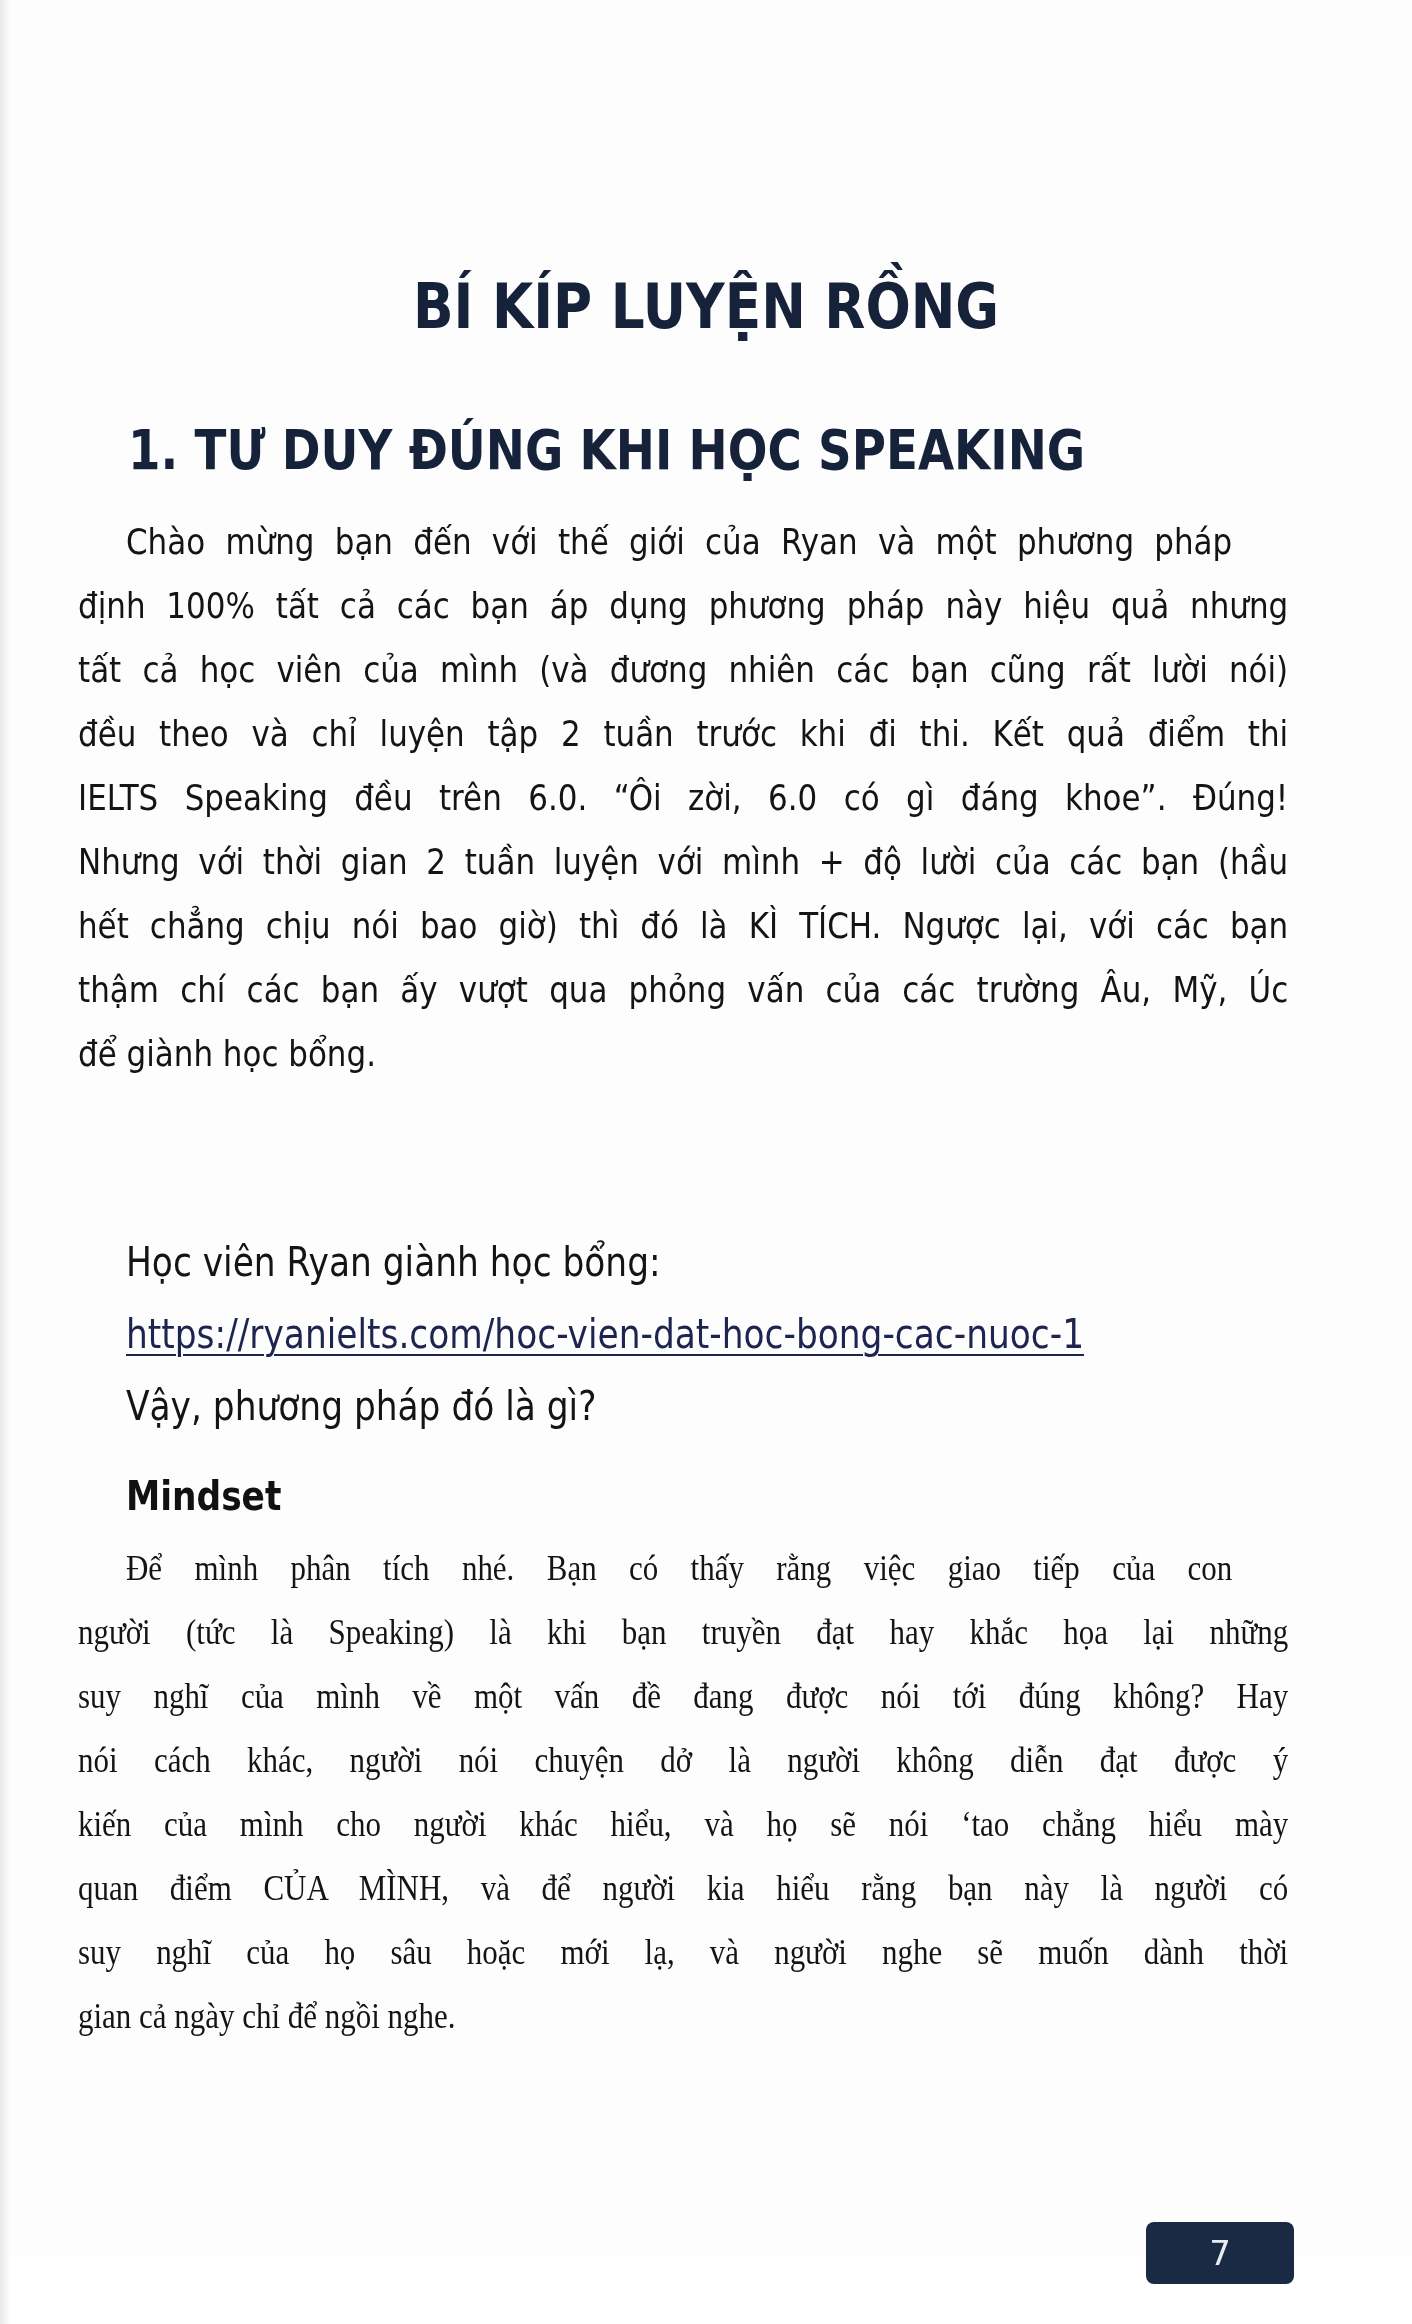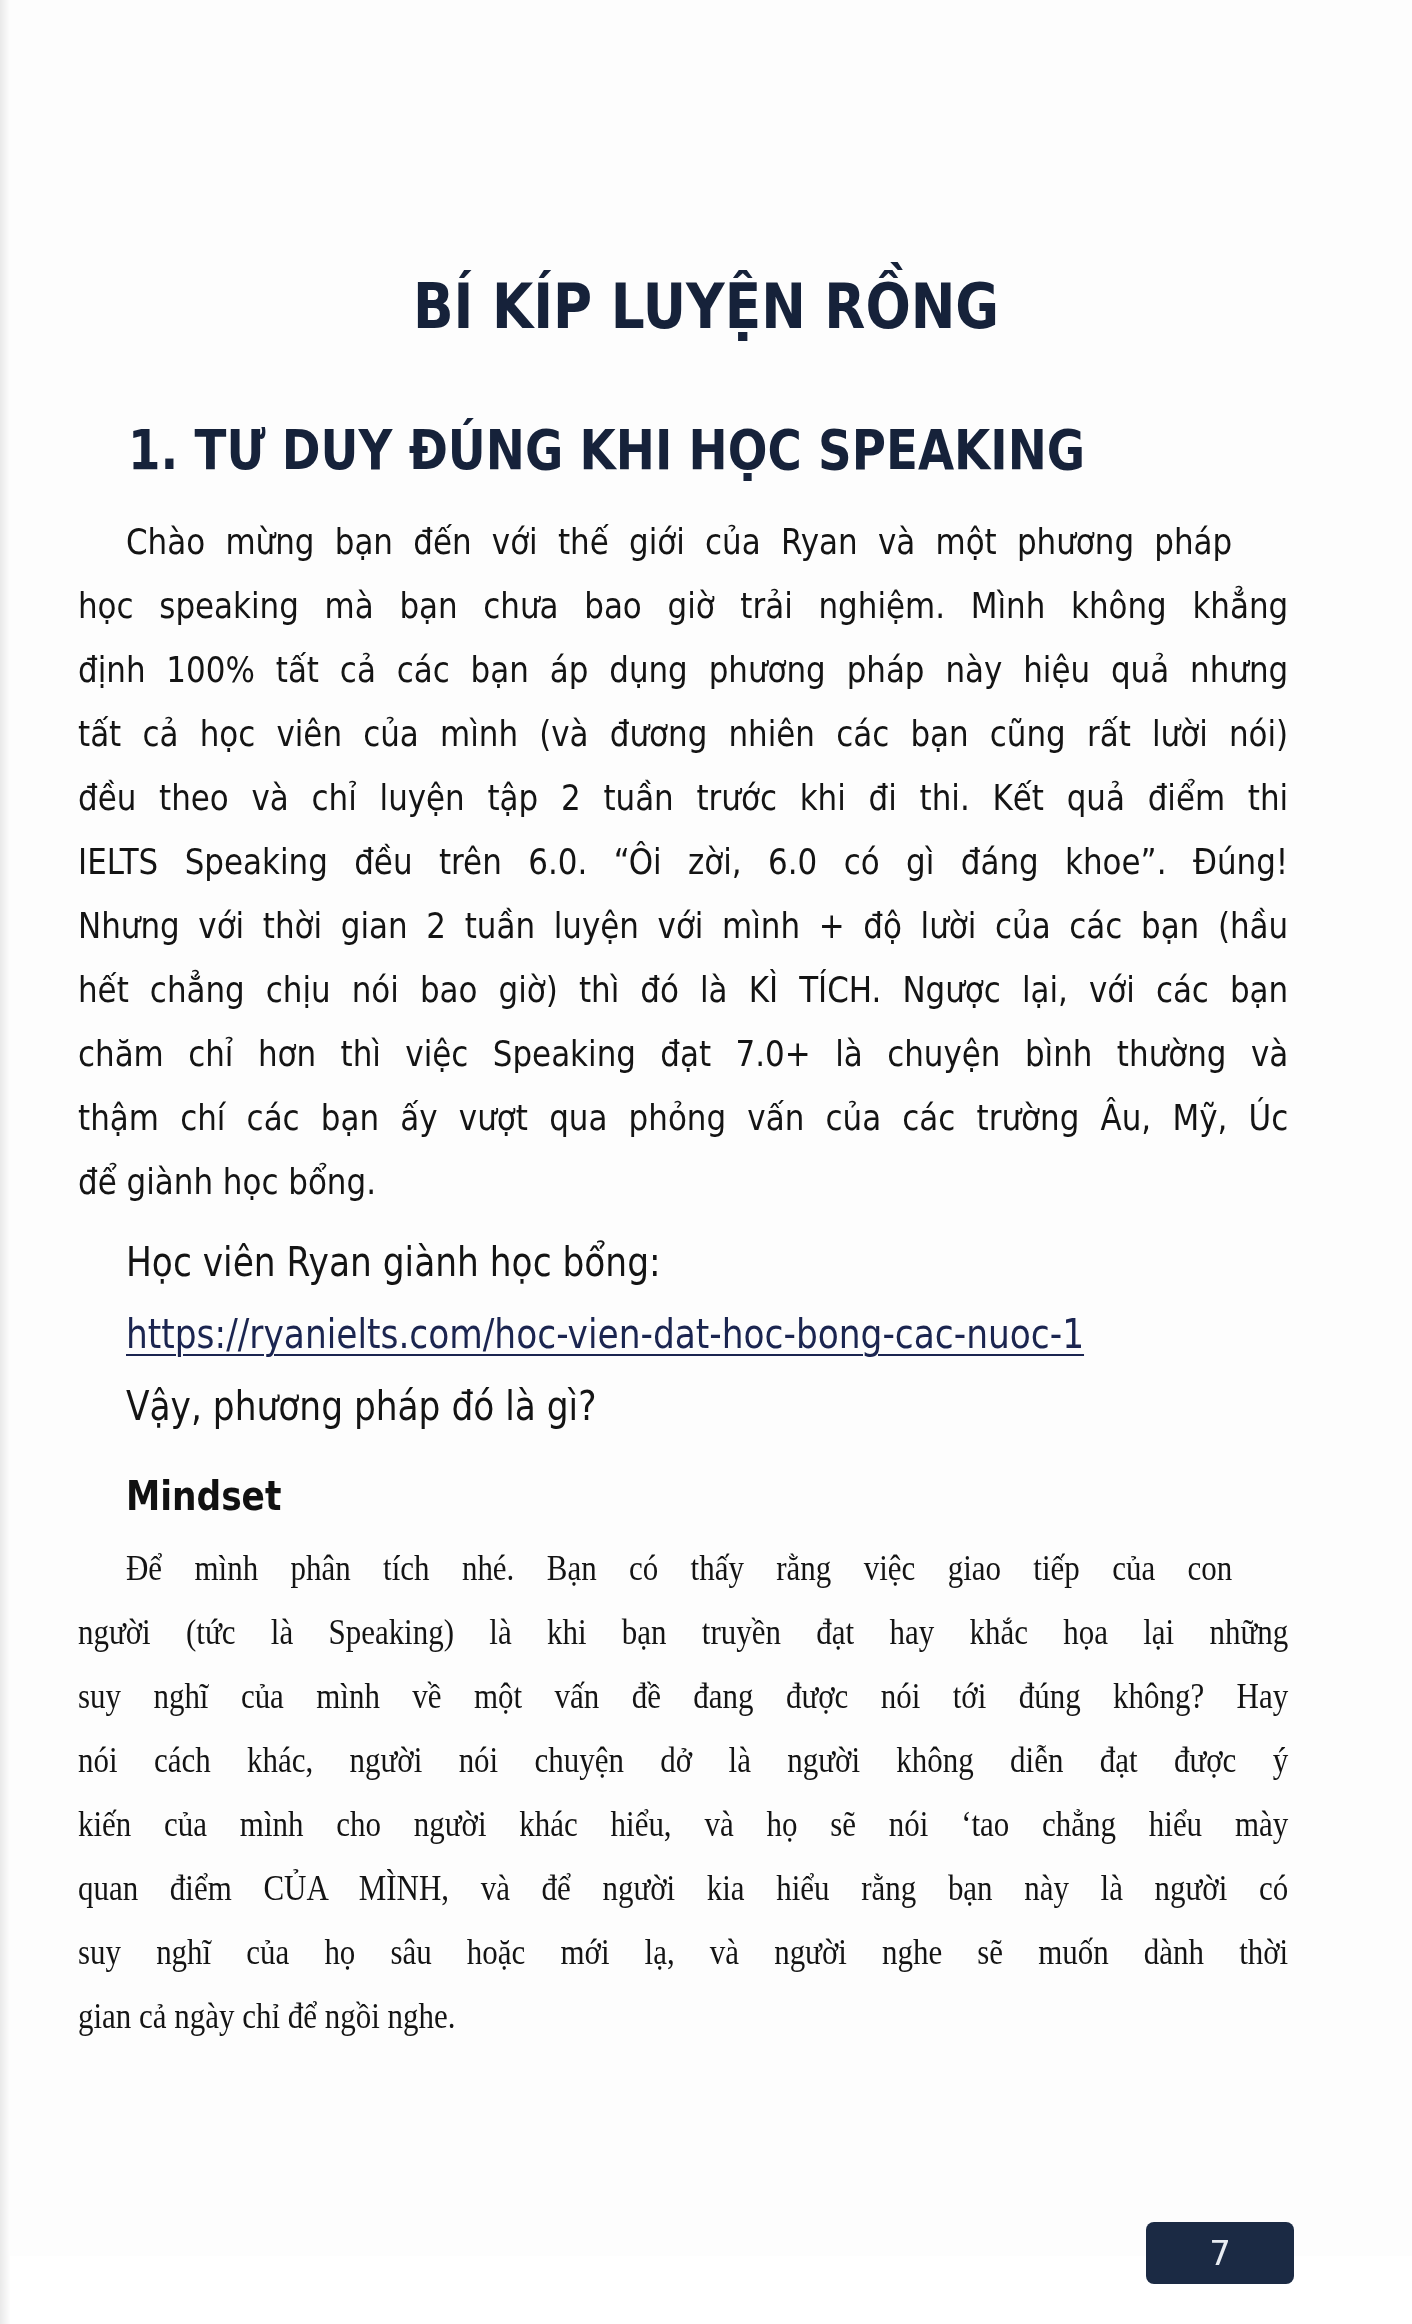--- a/index.html
+++ b/index.html
@@ -135,28 +135,26 @@
 
 <div class="page">
   <div class="scan-edge"></div>
 
   <h1 class="main-title">BÍ KÍP LUYỆN RỒNG</h1>
 
   <h2 class="section-title">1. TƯ DUY ĐÚNG KHI HỌC SPEAKING</h2>
 
   <div class="text-block" style="top: 510px;">
     <span class="line indent"><span class="line-inner" style="width:110.7%;">Chào mừng bạn đến với thế giới của Ryan và một phương pháp</span></span>
-    <span class="line"><span class="line-inner">học speaking mà bạn chưa bao giờ trải nghiệm. Mình không khẳng</span></span>
     <span class="line"><span class="line-inner">định 100% tất cả các bạn áp dụng phương pháp này hiệu quả nhưng</span></span>
     <span class="line"><span class="line-inner">tất cả học viên của mình (và đương nhiên các bạn cũng rất lười nói)</span></span>
     <span class="line"><span class="line-inner">đều theo và chỉ luyện tập 2 tuần trước khi đi thi. Kết quả điểm thi</span></span>
     <span class="line"><span class="line-inner">IELTS Speaking đều trên 6.0. “Ôi zời, 6.0 có gì đáng khoe”. Đúng!</span></span>
     <span class="line"><span class="line-inner">Nhưng với thời gian 2 tuần luyện với mình + độ lười của các bạn (hầu</span></span>
     <span class="line"><span class="line-inner">hết chẳng chịu nói bao giờ) thì đó là KÌ TÍCH. Ngược lại, với các bạn</span></span>
-    <span class="line"><span class="line-inner">chăm chỉ hơn thì việc Speaking đạt 7.0+ là chuyện bình thường và</span></span>
     <span class="line"><span class="line-inner">thậm chí các bạn ấy vượt qua phỏng vấn của các trường Âu, Mỹ, Úc</span></span>
     <span class="line last"><span class="line-inner" style="width:auto;">để giành học bổng.</span></span>
   </div>
 
   <div class="single" style="top: 1230px;">Học viên Ryan giành học bổng:</div>
 
   <div class="single" style="top: 1302px;">
     <a class="link">https://ryanielts.com/hoc-vien-dat-hoc-bong-cac-nuoc-1</a>
   </div>
 

